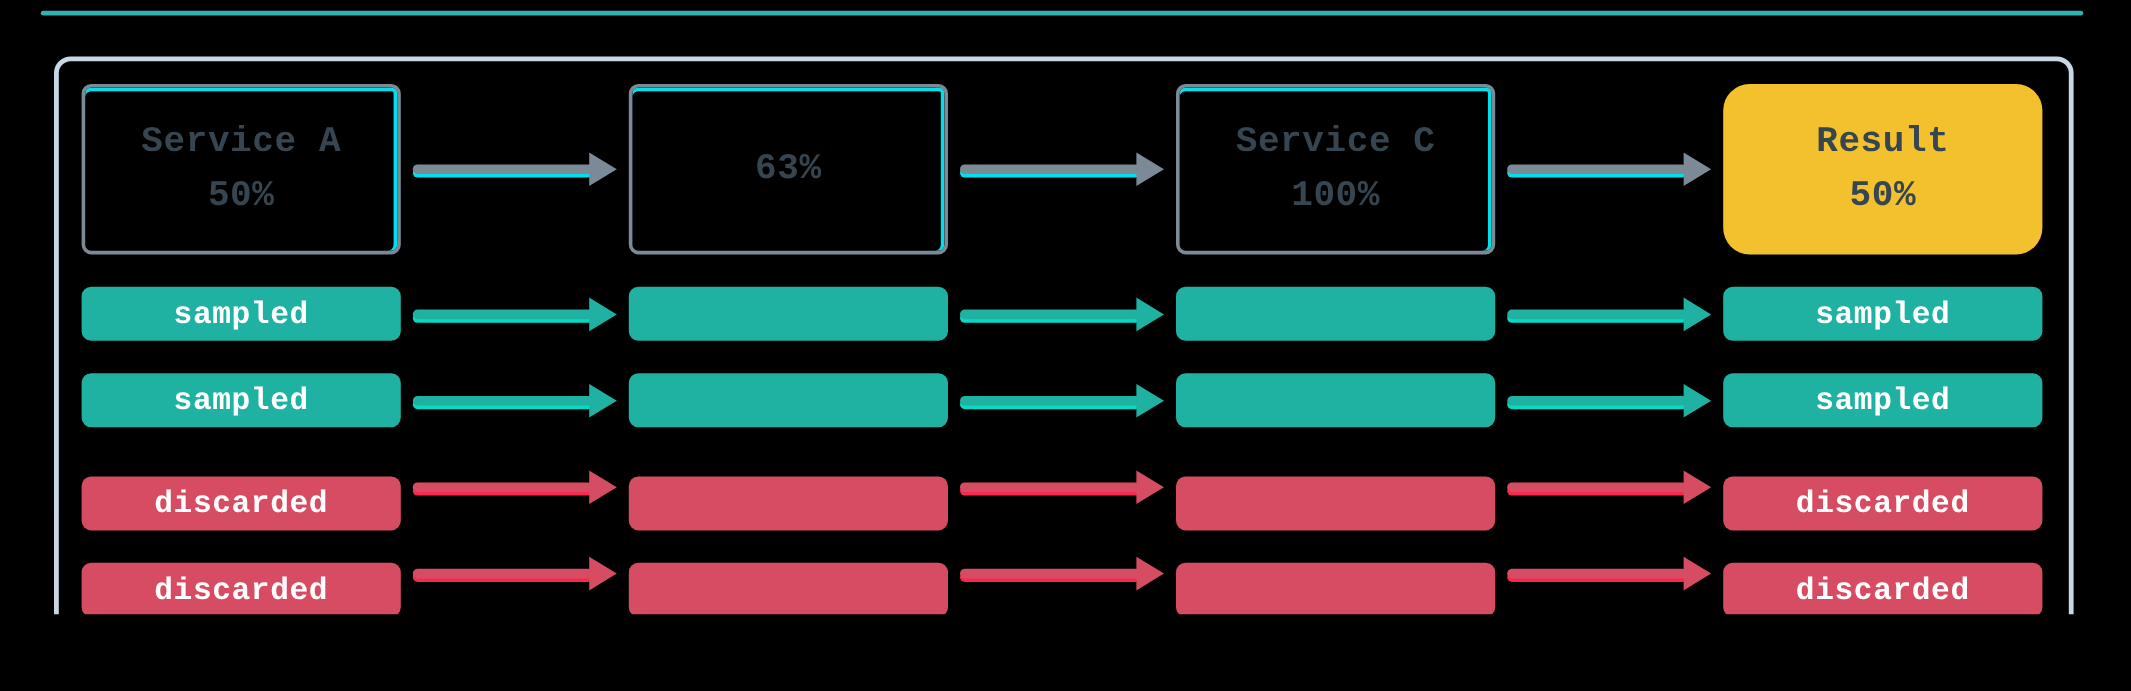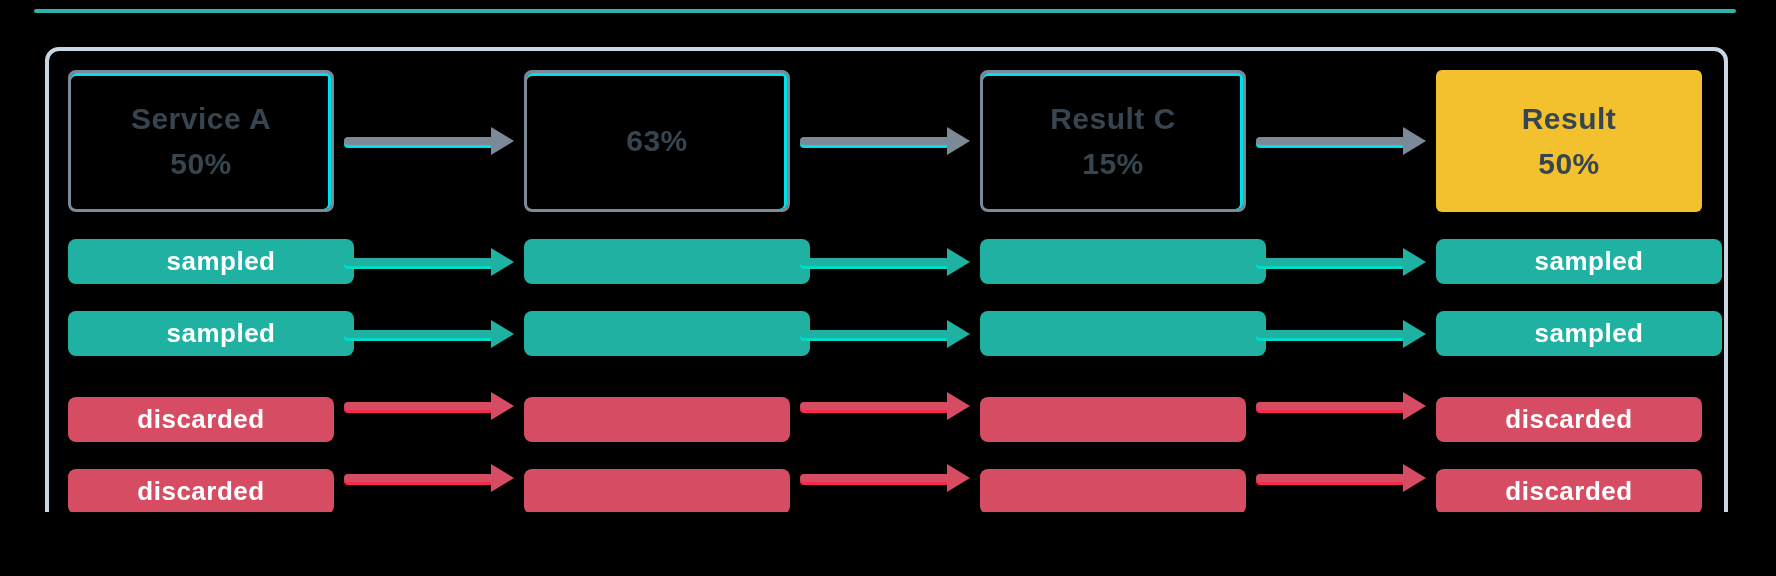--- a/index.html
+++ b/index.html
@@ -1,20 +1,20 @@
 <!DOCTYPE html>
 <html style="--background: #000000; --top-line: #2FB3AB; --frame-border: #C9D7E5; --service-border: #7C8997; --service-text: #36454F; --arrow-gray: #7C8997; --selection-cyan: #00E0EA; --sampled-teal: #1FB2A2; --sampled-accent: #00DCC6; --discarded-red: #D64D63; --discarded-accent: #F82A4C; --result-yellow: #F2C12D; --chip-text: #FFFFFF;"><head>
 <meta charset="utf-8">
 <style>
   html,body{margin:0;padding:0;background:#000;}
   .canvas{
     position:relative;
     width:1776px;height:512px;
     background:var(--background,#000);
-    font-family:Liberation Sans, sans-serif;
+    font-family:Liberation Mono, monospace;
     overflow:hidden;
   }
   .sel-line{
     position:absolute;left:34px;top:9px;width:1702px;height:4px;
     background:var(--top-line,#2FB3AB);
     border-radius:2px;
   }
   .frame{
     position:absolute;left:45px;top:47px;
     width:1675px;height:473px;
@@ -35,29 +35,29 @@
     border-radius:8px;
     box-shadow:inset 0 3px 0 0 var(--selection-cyan,#00E0EA),
                inset -3px 0 0 0 var(--selection-cyan,#00E0EA);
     display:flex;flex-direction:column;justify-content:center;align-items:center;
     gap:11px;
     color:var(--service-text,#36454F);
     font-size:30px;font-weight:700;letter-spacing:0.5px;
   }
   .svc.result{
     background:var(--result-yellow,#F2C12D);
-    border:none;box-shadow:none;border-radius:6px;
+    border:none;box-shadow:none;border-radius:22px;
   }
   .chip{
     width:266px;height:45px;border-radius:8px;
     display:flex;align-items:center;justify-content:center;
     color:var(--chip-text,#fff);
     font-size:26px;font-weight:700;letter-spacing:0.5px;
   }
-  .chip.teal{background:var(--sampled-teal,#1FB2A2);padding-left:20px;}
+  .chip.teal{background:var(--sampled-teal,#1FB2A2);}
   .chip.red{background:var(--discarded-red,#D64D63);margin-top:28px;}
   .arrow{
     display:flex;align-items:center;
     width:170px;margin:0 10px;justify-self:center;
   }
   .arrow .shaft{
     flex:1;height:8px;background:currentColor;border-radius:4px;
     box-shadow:0 3px 0 0 var(--accent,transparent);
   }
   .arrow .head{
@@ -90,22 +90,22 @@
       <i class="head"></i>
     </div>
     <div class="svc">
       <span>63%</span>
     </div>
     <div class="arrow gray">
       <i class="shaft"></i>
       <i class="head"></i>
     </div>
     <div class="svc">
-      <span>Result C</span>
-      <span>15%</span>
+      <span>Service C</span>
+      <span>100%</span>
     </div>
     <div class="arrow gray">
       <i class="shaft"></i>
       <i class="head"></i>
     </div>
     <div class="svc result">
       <span>Result</span>
       <span>50%</span>
     </div>
 

